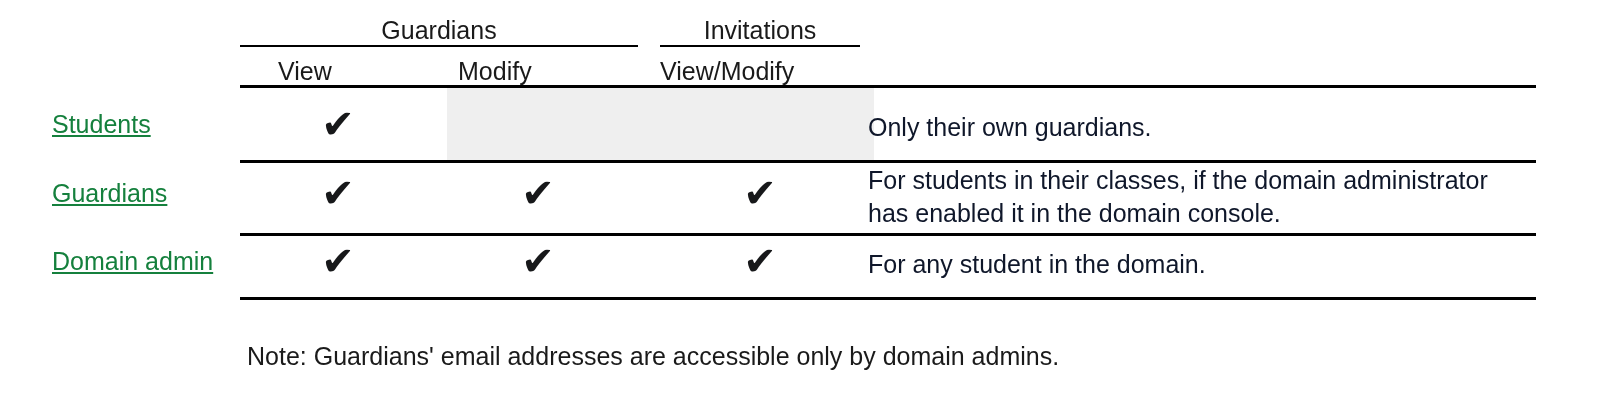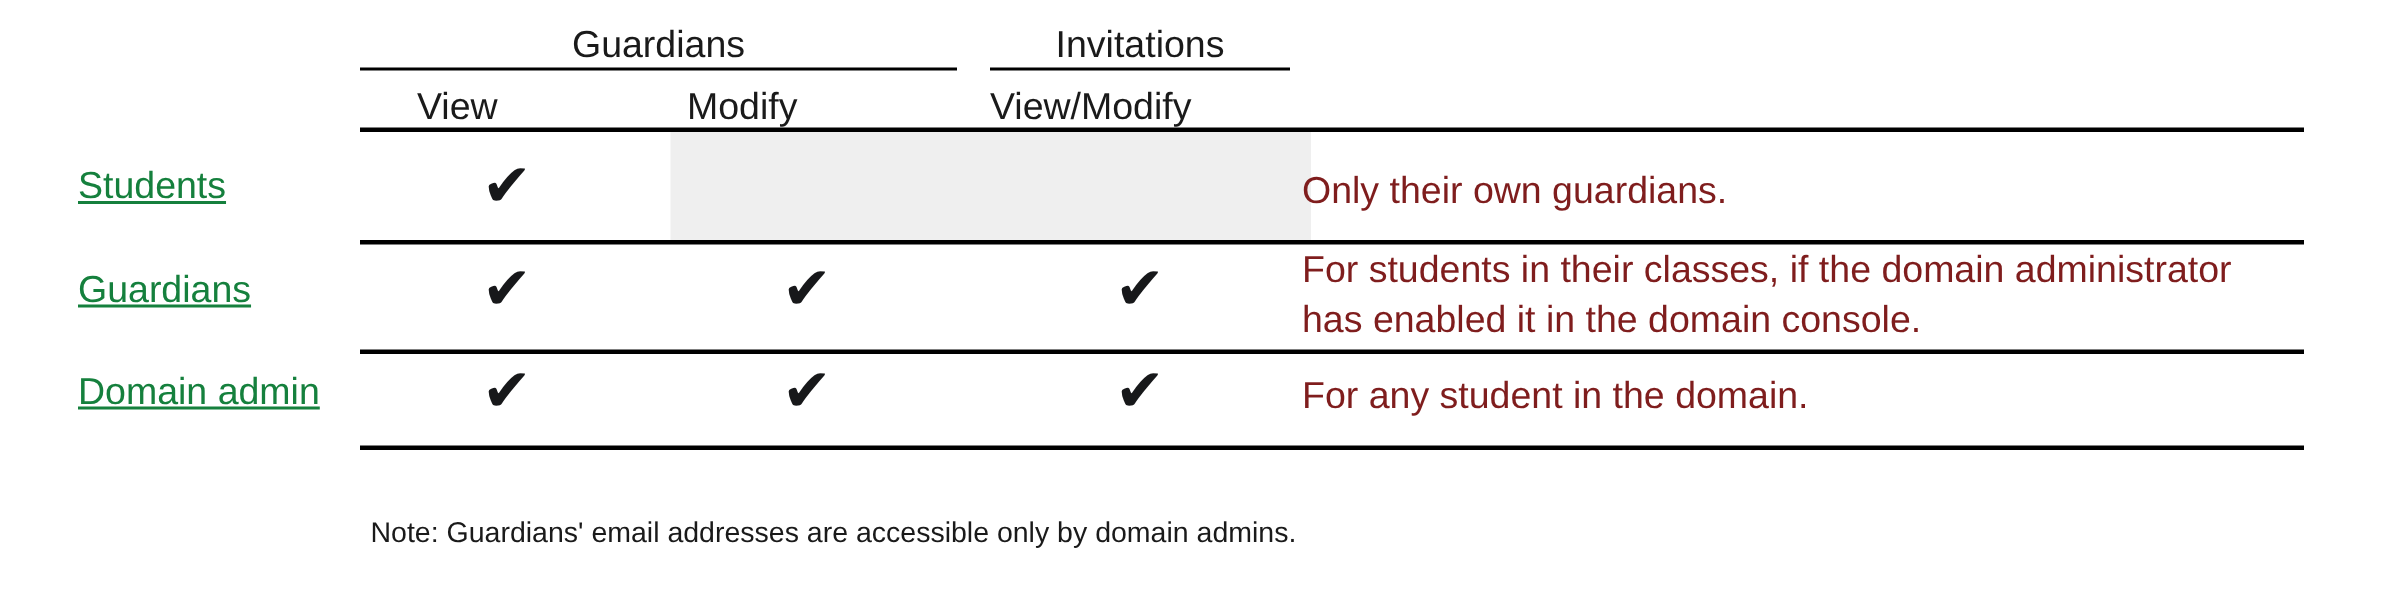--- a/index.html
+++ b/index.html
@@ -77,28 +77,28 @@
     font-family: "DejaVu Sans", sans-serif;
   }
 
   
   .desc {
     position: absolute;
     left: 868px;
     width: 660px;
     font-size: 25px;
     line-height: 33px;
-    color: #7f1d1d;
+    color: #0f172a;
   }
 
   
   .note {
     position: absolute;
     left: 247px;
-    font-size: 19px;
+    font-size: 25px;
     line-height: 28px;
     white-space: nowrap;
     color: #1a1a1a;
   }
 </style>
 </head>
 <body>
 
 <div class="abs" style="left:0;top:0;width:1600px;height:296px;">
 

